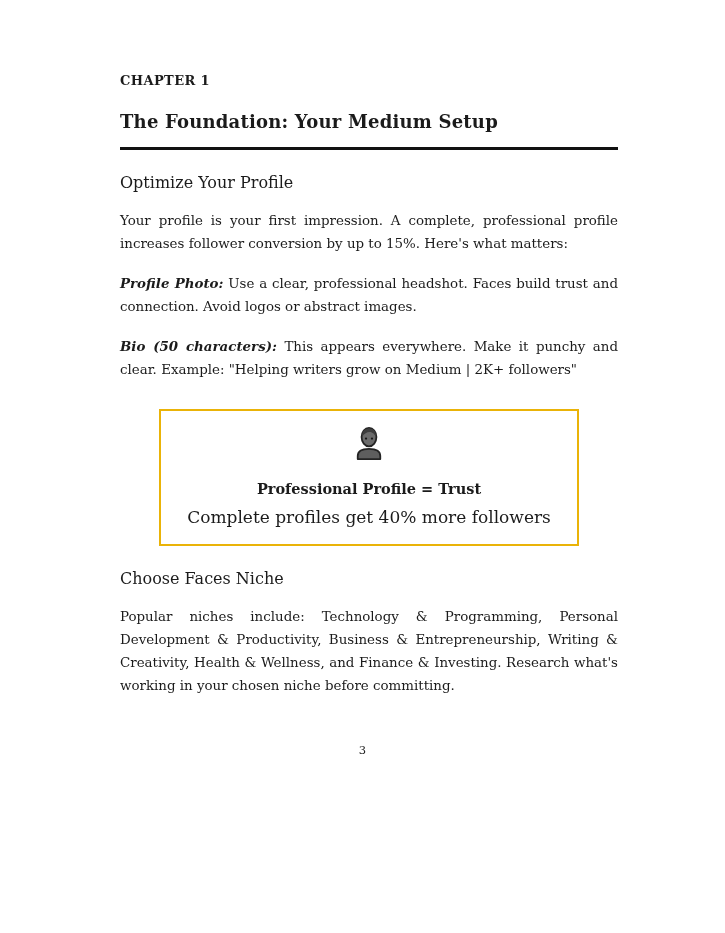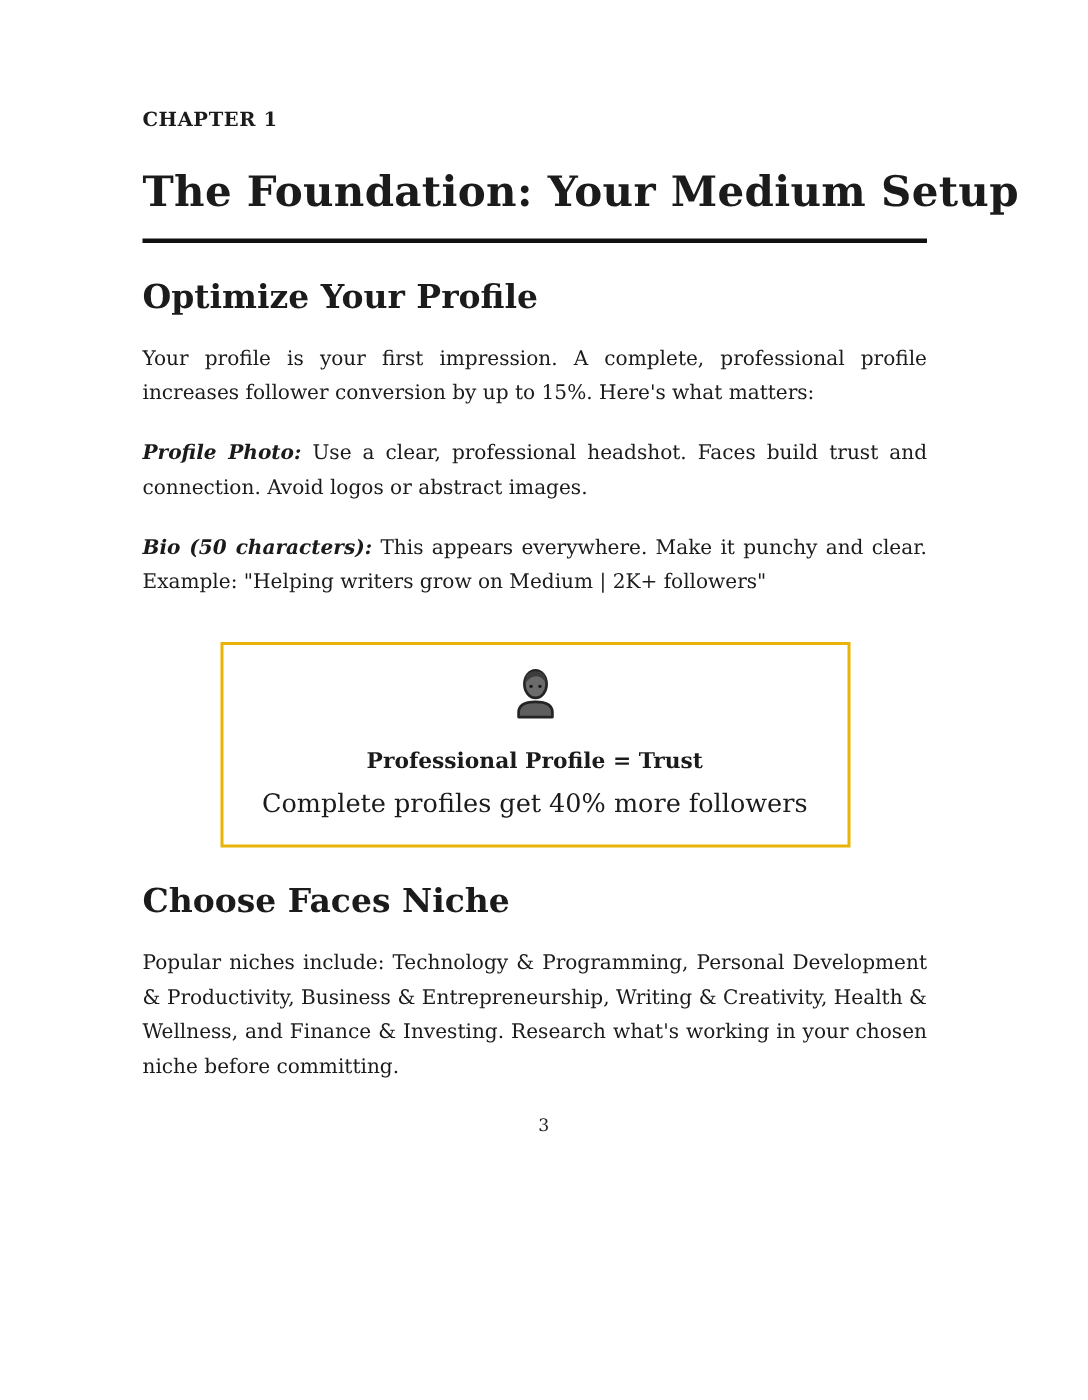--- a/index.html
+++ b/index.html
@@ -6,45 +6,45 @@
     margin: 0;
     padding: 0;
     background: #ffffff;
   }
   .page {
     position: relative;
     width: 725px;
     height: 800px;
     background: #ffffff;
     box-sizing: border-box;
-    padding: 73px 107px 0 95px;
+    padding: 73px 107px 0 120px;
     font-family: "DejaVu Serif", "Liberation Serif", serif;
     color: #1b1b1b;
     overflow: hidden;
   }
   .chapter-label {
     font-size: 13px;
     font-weight: bold;
     letter-spacing: 0.4px;
   }
   .chapter-title {
-    font-size: 28px;
+    font-size: 18px;
     font-weight: bold;
     margin-top: 23px;
     letter-spacing: 0.2px;
     white-space: nowrap;
   }
   .title-rule {
     height: 3px;
     background: #111111;
     margin-top: 15px;
   }
   h2.section-heading {
-    font-size: 22px;
-    font-weight: bold;
+    font-size: 16px;
+    font-weight: normal;
     margin: 23px 0 0 0;
   }
   p.body-text {
     font-size: 13.4px;
     line-height: 23px;
     text-align: justify;
     margin: 17px 0 0 0;
   }
   p.body-text strong {
     font-weight: bold;

